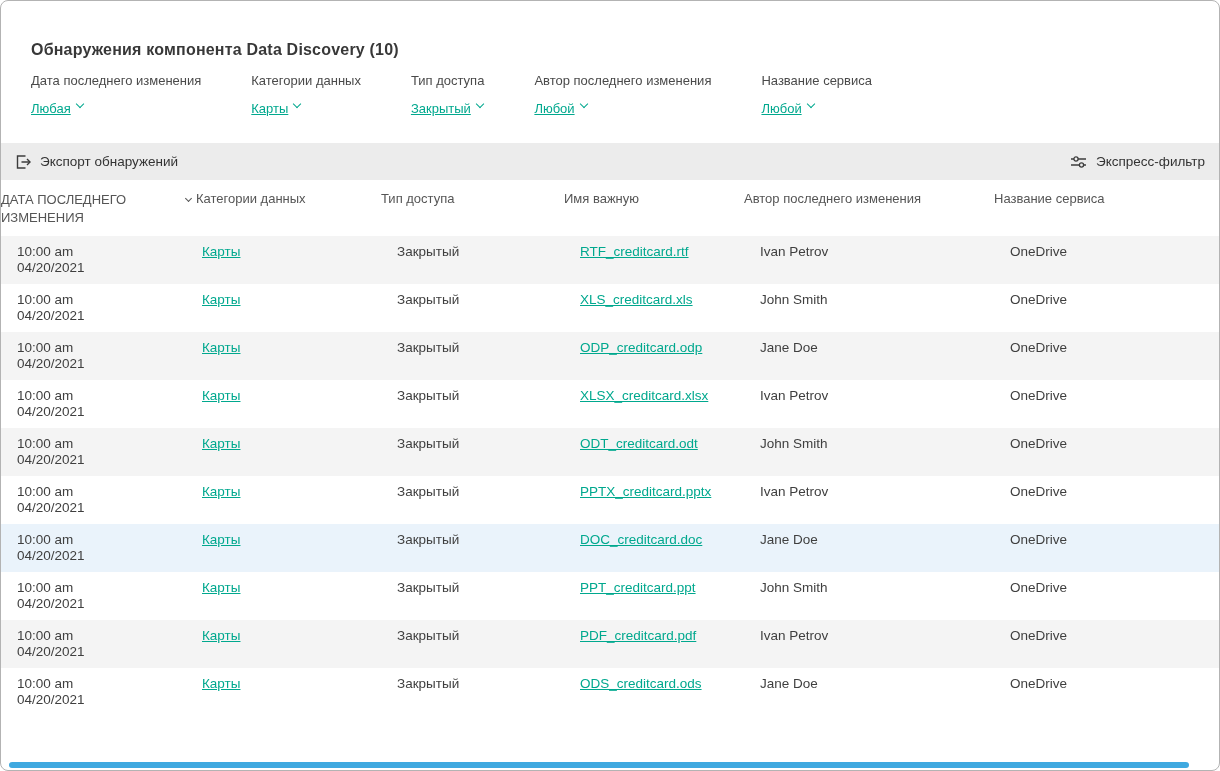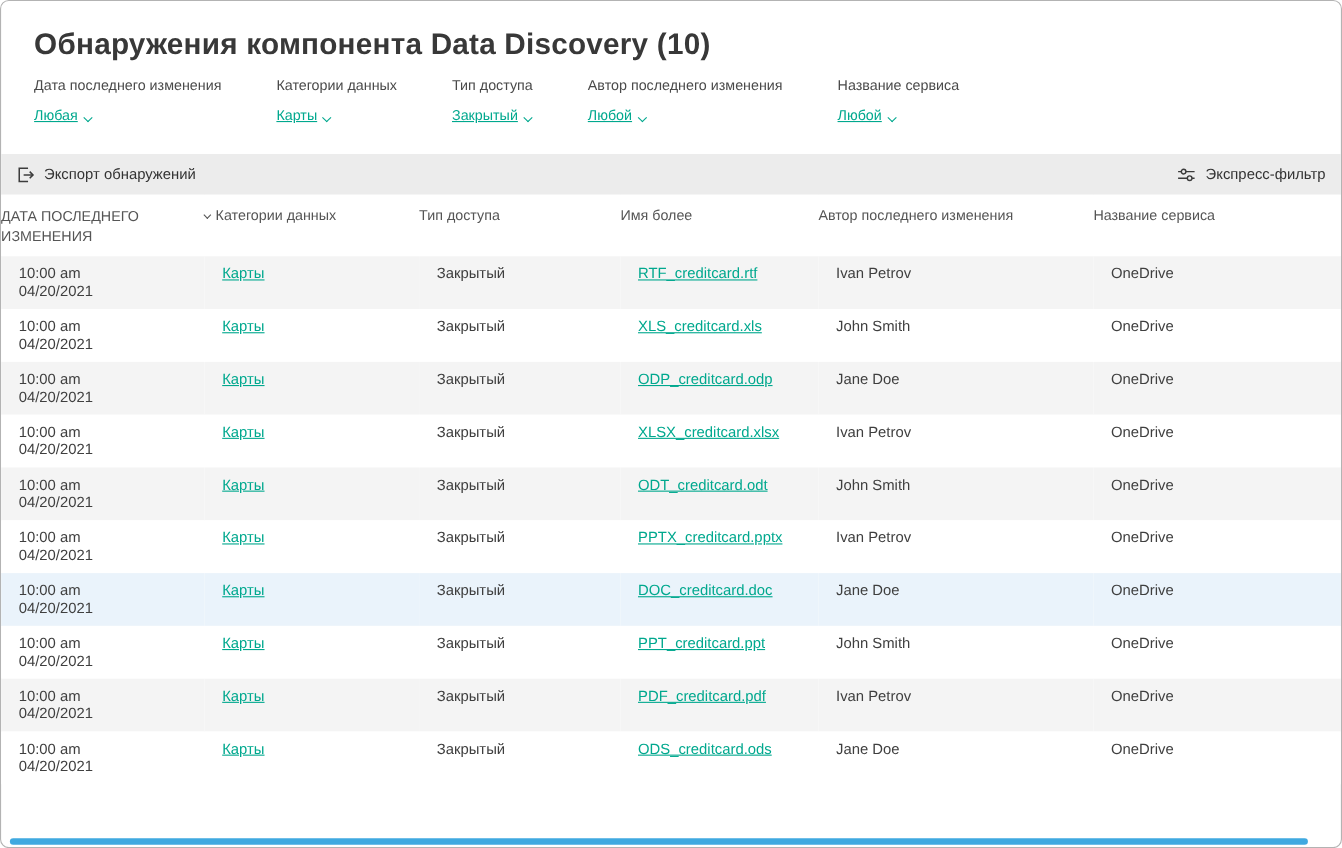--- a/index.html
+++ b/index.html
@@ -8,36 +8,36 @@
 
   .page {
     position:relative; width:1220px; height:771px;
     border:1px solid #b3b3b3; border-radius:8px;
     overflow:hidden; background:#fff;
   }
 
   .content-pad { padding:14px 30px 0 30px; }
 
   h1.page-title {
-    margin:10px 0 14px 0;
-    font-size:27px; font-weight:600; color:#383838;
+    margin:26px 0 14px 0;
+    font-size:16px; font-weight:600; color:#383838;
     letter-spacing:.2px;
   }
   p.page-desc {
     margin:0 0 24px 0;
     font-size:14.5px; line-height:1.42; color:#3c3c3c;
     max-width:1140px;
   }
 
   
   .filters { display:flex; gap:50px; margin-bottom:26px; }
   .filter-label { font-size:13px; color:#4a4a4a; margin-bottom:11px; white-space:nowrap; }
   .filter-value {
     font-size:13px; color:#00a88e; text-decoration:underline;
-    cursor:pointer; white-space:nowrap; display:inline-flex; align-items:flex-end;
+    cursor:pointer; white-space:nowrap; display:inline-flex; align-items:flex-start;
   }
   .chev {
     display:inline-block; width:6px; height:6px;
     border-right:1.5px solid #00a88e; border-bottom:1.5px solid #00a88e;
     transform:rotate(45deg); margin-left:6px; margin-bottom:2px;
   }
 
   
   .toolbar {
     height:37px; background:#ececec;
@@ -166,21 +166,21 @@
         <col style="width:250px">
         <col>
     </colgroup>
     <thead>
       <tr>
         <th class="col-date">ДАТА ПОСЛЕДНЕГО ИЗМЕНЕНИЯ</th>
         <th>
           <span class="sort-chev"></span><span>Категории данных</span>
         </th>
         <th>Тип доступа</th>
-        <th>Имя более</th>
+        <th>Имя важную</th>
         <th>Автор последнего изменения</th>
         <th>Название сервиса</th>
       </tr>
     </thead>
     <tbody id="rows">
   <tr>
     <td class="c-date-cell">
       <div class="c-time">10:00 am</div>
       <div class="c-day">04/20/2021</div>
     </td>

